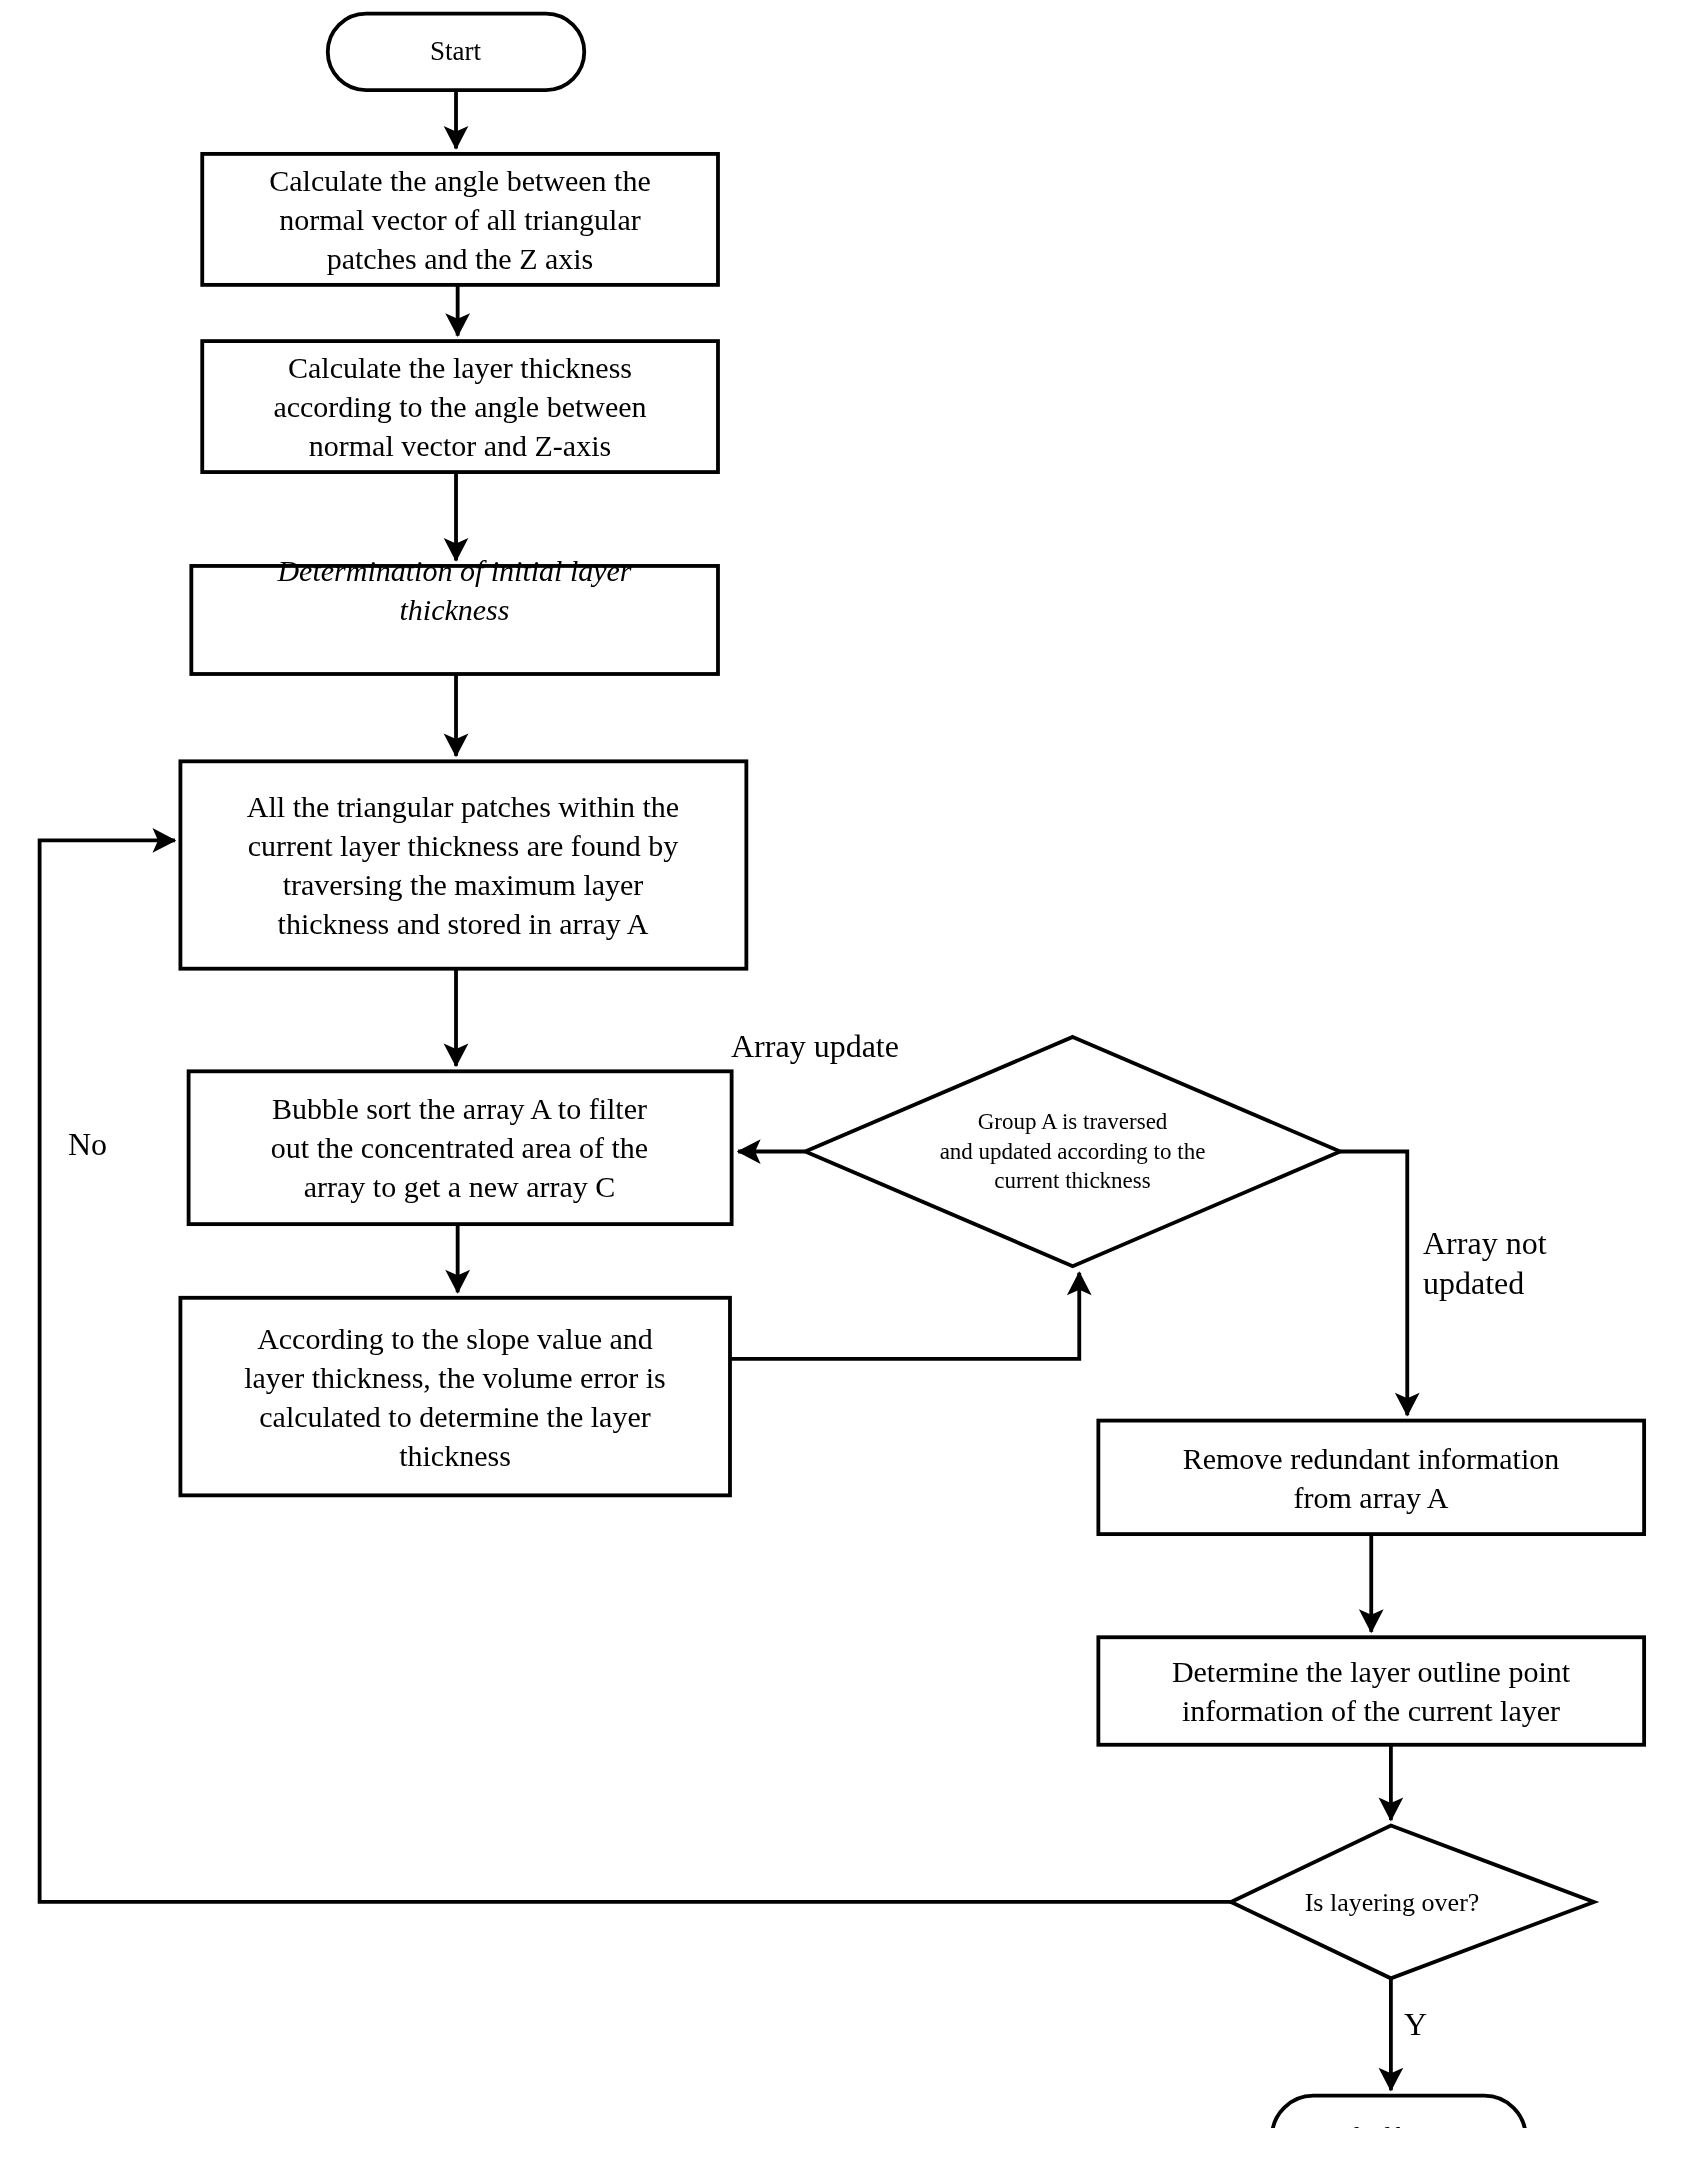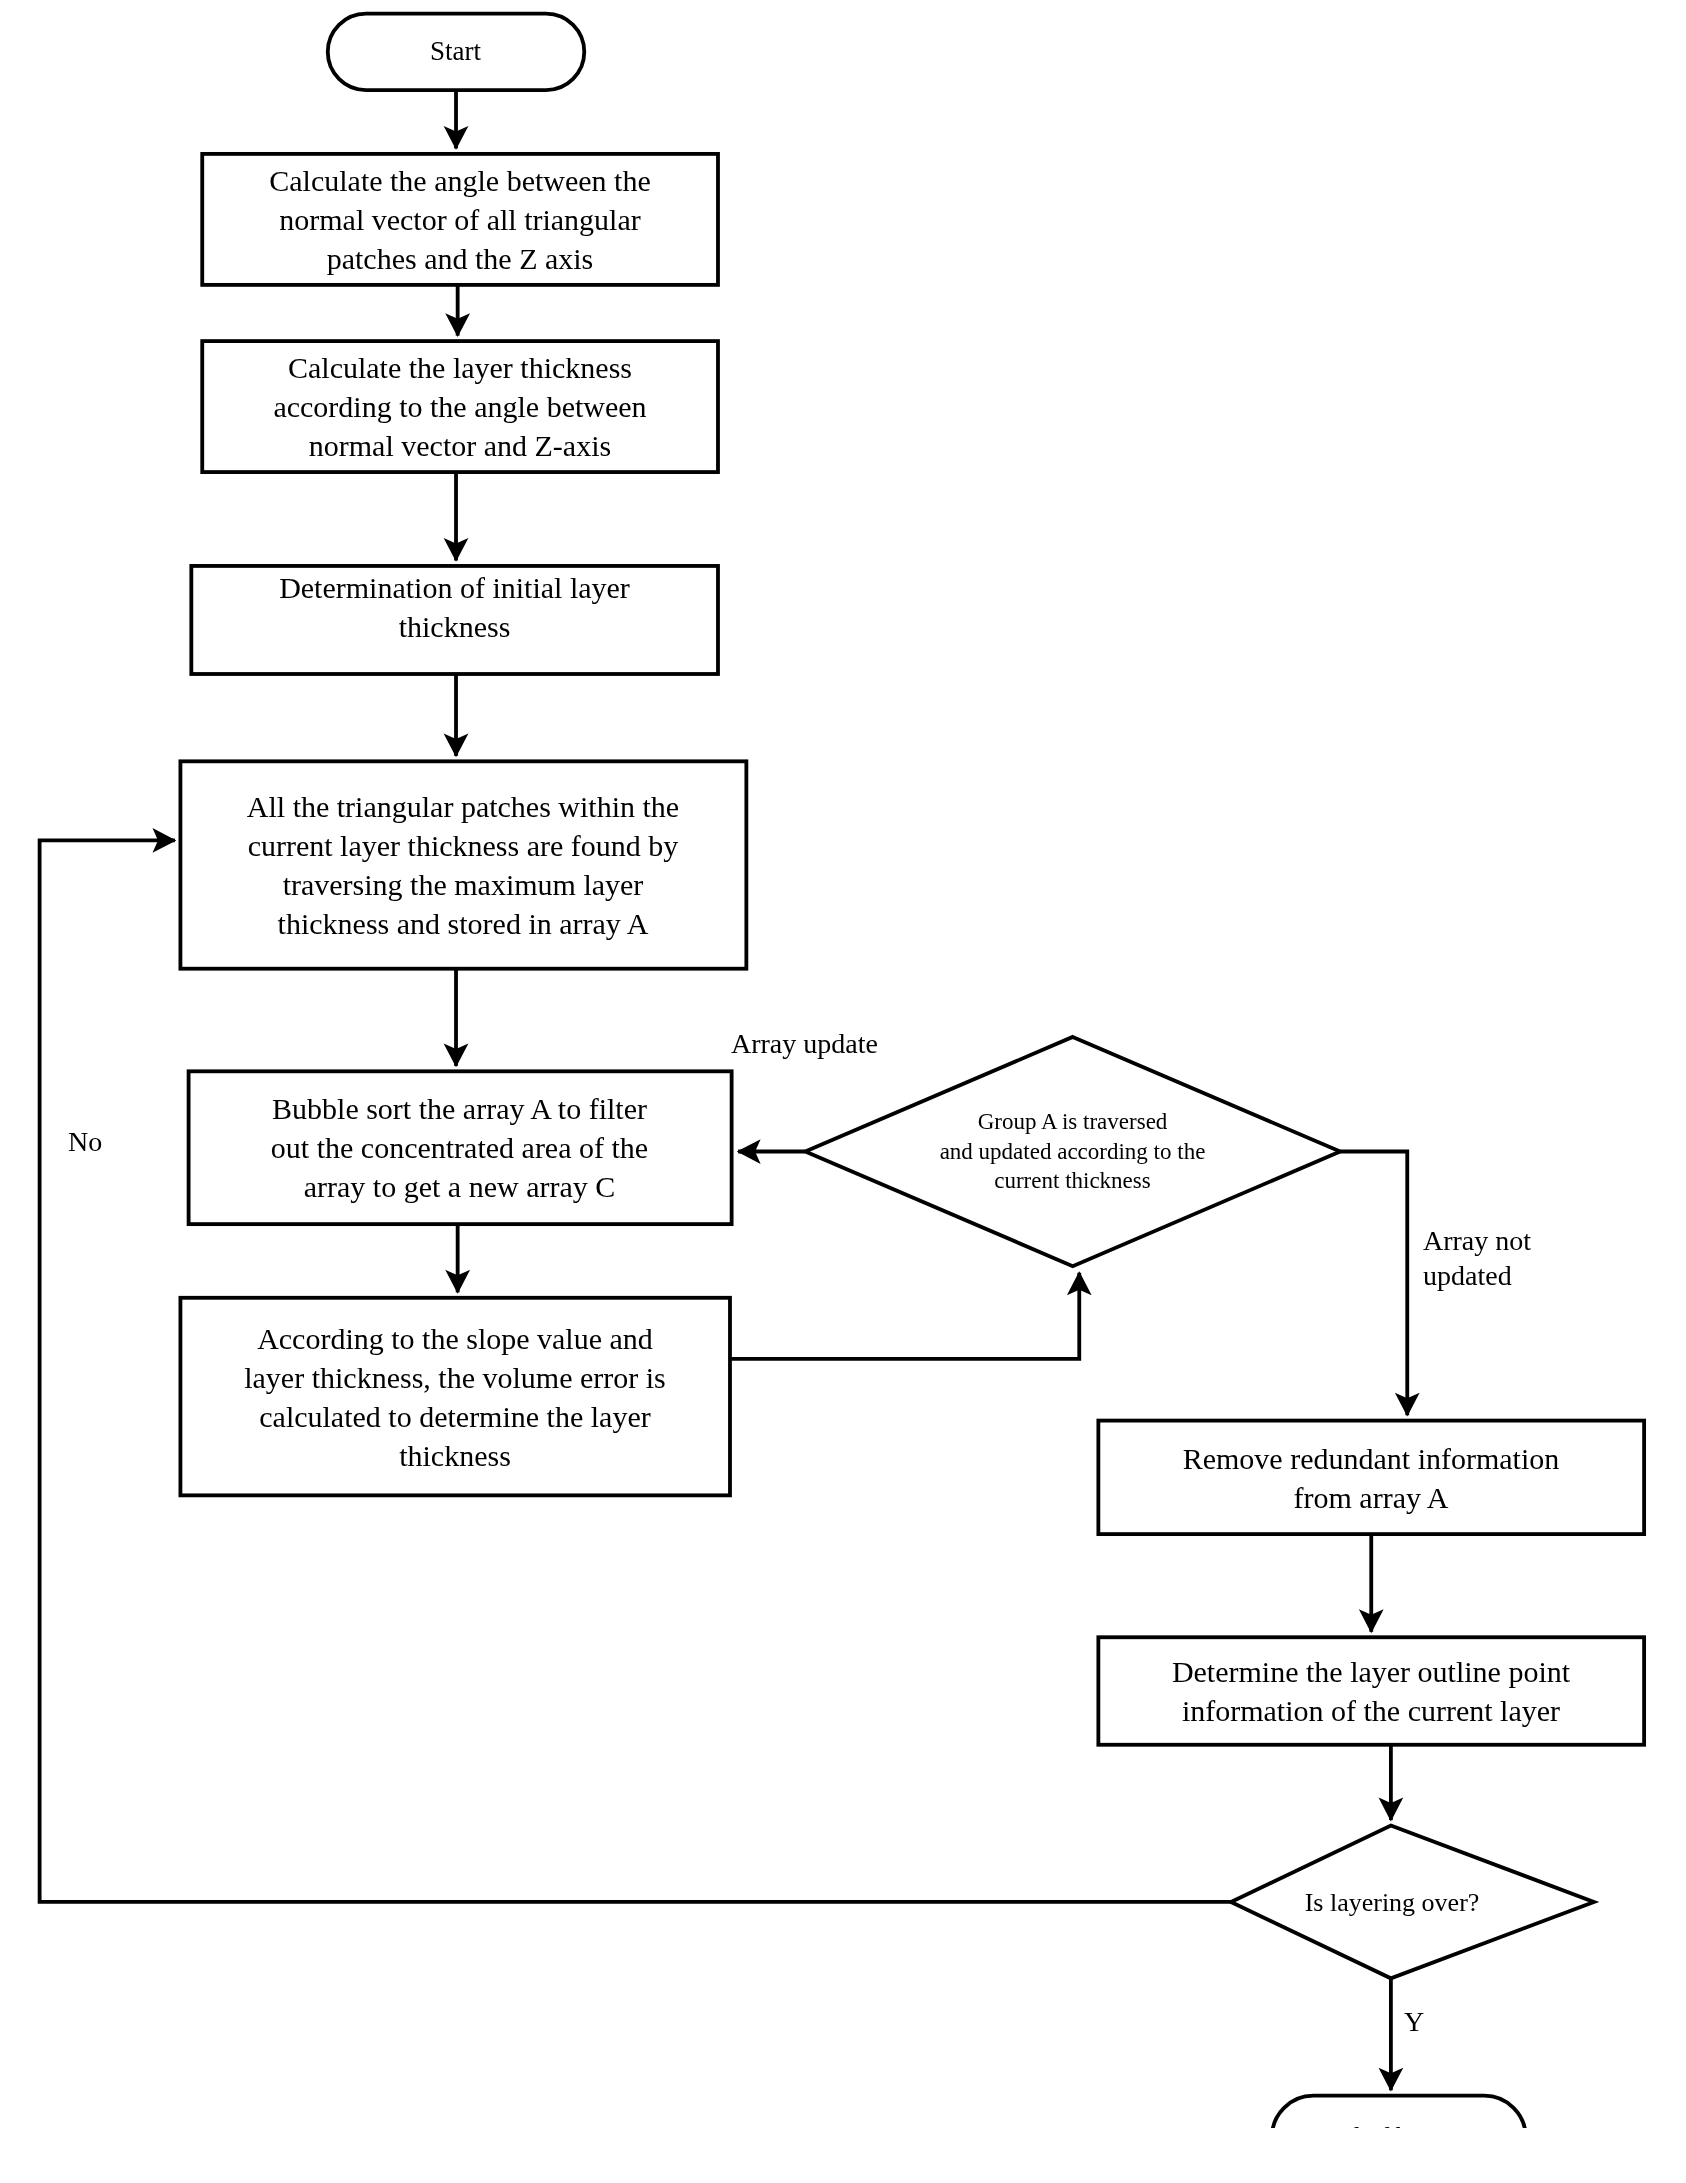--- a/index.html
+++ b/index.html
@@ -48,21 +48,21 @@
     pointer-events: none;
   }
   .t-box   { font-size: 30px; }
   .t-term  { font-size: 27px; }
   .t-dia   { font-size: 23px; }
   .t-dia2  { font-size: 26px; }
   .edge-label {
     position: absolute;
     color: #000000;
     font-family: "Liberation Serif", "DejaVu Serif", serif;
-    font-size: 28px;
+    font-size: 32px;
     line-height: 1.25;
     text-align: left;
     white-space: pre-line;
   }
 </style>
 </head>
 <body>
 
 <div id="canvas">
 
@@ -127,21 +127,21 @@
   <div class="node-text t-term" style="left:327px; top:13.6px; width:257px; height:76px;">Start</div>
 
   <div class="node-text t-box" style="left:202px; top:154px; width:516px; height:131px;">Calculate the angle between the
 normal vector of all triangular
 patches and the Z axis</div>
 
   <div class="node-text t-box" style="left:202px; top:341px; width:516px; height:131px;">Calculate the layer thickness
 according to the angle between
 normal vector and Z-axis</div>
 
-  <div class="node-text t-box" style="left:191px; top:553px; width:527px; height:108px;">Determination of initial layer
+  <div class="node-text t-box" style="left:191px; top:536px; width:527px; height:108px;font-style:italic;">Determination of initial layer
 thickness</div>
 
   <div class="node-text t-box" style="left:180px; top:761px; width:566px; height:207px;">All the triangular patches within the
 current layer thickness are found by
 traversing the maximum layer
 thickness and stored in array A</div>
 
   <div class="node-text t-box" style="left:188px; top:1071px; width:543px; height:153px;">Bubble sort the array A to filter
 out the concentrated area of the
 array to get a new array C</div>

